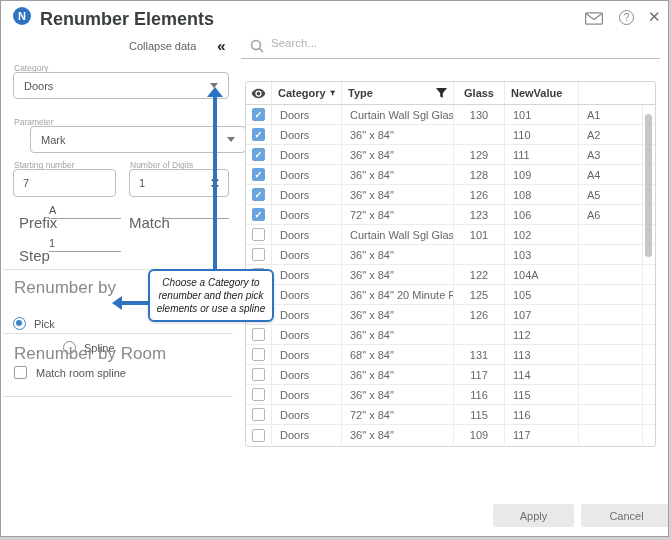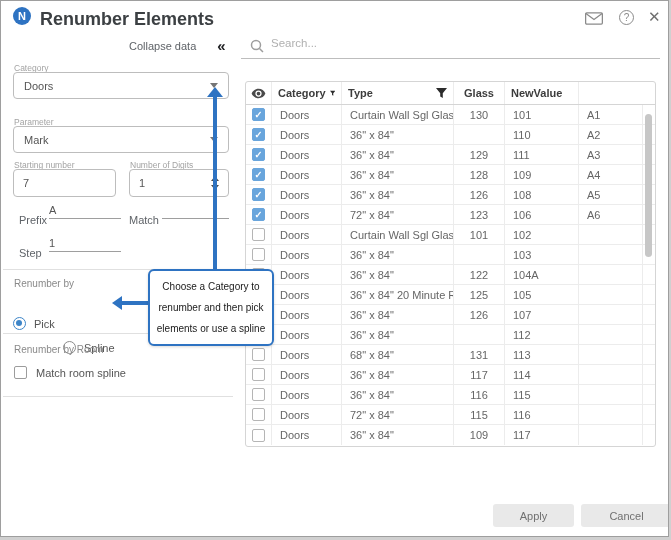--- a/index.html
+++ b/index.html
@@ -49,50 +49,51 @@
 
   .num-box {
     position: absolute; height: 28px; border: 1px solid #bdbdbd; border-radius: 4px; background: #fff;
     display: flex; align-items: center; padding: 0 9px;
   }
   .num-box .val { font-size: 11px; color: #555; flex: 1; }
   .spinner { display: flex; flex-direction: column; gap: 4px; align-items: center; }
   .spin-up { width: 0; height: 0; border-left: 4px solid transparent; border-right: 4px solid transparent; border-bottom: 5px solid #4a4a4a; cursor: pointer; }
   .spin-dn { width: 0; height: 0; border-left: 4px solid transparent; border-right: 4px solid transparent; border-top: 5px solid #4a4a4a; cursor: pointer; }
 
-  .inline-lbl { position: absolute; font-size: 11px; color: #5f6368; }
+  .inline-lbl { position: absolute; font-size: 15px; color: #5f6368; }
   .underline-input {
     position: absolute; height: 17px; border: none; border-bottom: 1px solid #9e9e9e;
     font-size: 11px; color: #555; background: transparent; outline: none;
     font-family: "Liberation Sans", sans-serif;
   }
   .divider { position: absolute; left: 2px; width: 230px; height: 1px; background: #e0e0e0; }
-  .section-lbl { position: absolute; font-size: 10px; color: #8a8a8a; }
+  .section-lbl { position: absolute; font-size: 17px; color: #8a8a8a; }
 
   .radio-row { position: absolute; display: flex; align-items: center; gap: 8px; cursor: pointer; }
   .radio { width: 13px; height: 13px; border-radius: 50%; border: 1.5px solid #8b8b8b; background: #fff; position: relative; }
   .radio.sel { border-color: #3d85c8; }
   .radio.sel::after { content: ""; position: absolute; left: 2px; top: 2px; width: 6px; height: 6px; border-radius: 50%; background: #3d85c8; }
   .radio-lbl { font-size: 11px; color: #555; }
 
   .chk-row { position: absolute; display: flex; align-items: center; gap: 9px; cursor: pointer; }
   .chk { width: 13px; height: 13px; border: 1.5px solid #9c9c9c; border-radius: 2px; background: #fff; }
   .chk-lbl { font-size: 11px; color: #555; }
 
   .toggle-row { position: absolute; display: flex; align-items: center; gap: 11px; }
   .toggle { width: 30px; height: 16px; border: 1.5px solid #b5b5b5; border-radius: 9px; position: relative; background: #fff; cursor: pointer; }
   .toggle .knob { position: absolute; left: 3px; top: 2.5px; width: 8px; height: 8px; border-radius: 50%; background: #6e6e6e; }
   .toggle-lbl { font-size: 11px; color: #555; }
 
   
   .tooltip {
     position: absolute; left: 147px; top: 268px; width: 126px; z-index: 7;
     background: #fff; border: 2px solid var(--accent, #2e73c2); border-radius: 6px;
-    padding: 5px 2px; font-size: 10px; line-height: 21px; color: #1a1a1a; text-align: center;
+    padding: 5px 2px; font-size: 10px; line-height: 13px; color: #1a1a1a; text-align: center;
     box-shadow: 0 1px 3px rgba(0,0,0,.15);
+    font-style: italic;
   }
   .arrow-v-shaft { position: absolute; left: 212px; top: 95px; width: 4px; height: 174px; background: var(--accent, #2e73c2); z-index: 6; }
   .arrow-v-head { position: absolute; left: 206px; top: 86px; width: 0; height: 0; z-index: 6;
     border-left: 8px solid transparent; border-right: 8px solid transparent; border-bottom: 10px solid var(--accent, #2e73c2); }
   .arrow-h-shaft { position: absolute; left: 121px; top: 300px; width: 27px; height: 4px; background: var(--accent, #2e73c2); z-index: 6; }
   .arrow-h-head { position: absolute; left: 111px; top: 295px; width: 0; height: 0; z-index: 6;
     border-top: 7px solid transparent; border-bottom: 7px solid transparent; border-right: 10px solid var(--accent, #2e73c2); }
 
   
   .search-wrap { position: absolute; left: 240px; top: 34px; width: 419px; height: 24px; border-bottom: 1px solid #bdbdbd; }
@@ -155,21 +156,21 @@
     <span class="chev">«</span>
   </div>
 
   <div class="fld-label" style="left:13px; top:62px;">Category</div>
   <div class="sel-box" style="top:71px;">
     <span class="val">Doors</span>
     <span class="caret-down"></span>
   </div>
 
   <div class="fld-label" style="left:13px; top:116px;">Parameter</div>
-  <div class="sel-box" style="top:125px;">
+  <div class="sel-box" style="top:125px;margin-left:17px;">
     <span class="val">Mark</span>
     <span class="caret-down"></span>
   </div>
 
   <div class="fld-label" style="left:13px; top:159px;">Starting number</div>
   <div class="num-box" style="left:12px; top:168px; width:103px;">
     <span class="val">7</span>
   </div>
 
   <div class="fld-label" style="left:129px; top:159px;">Number of Digits</div>

